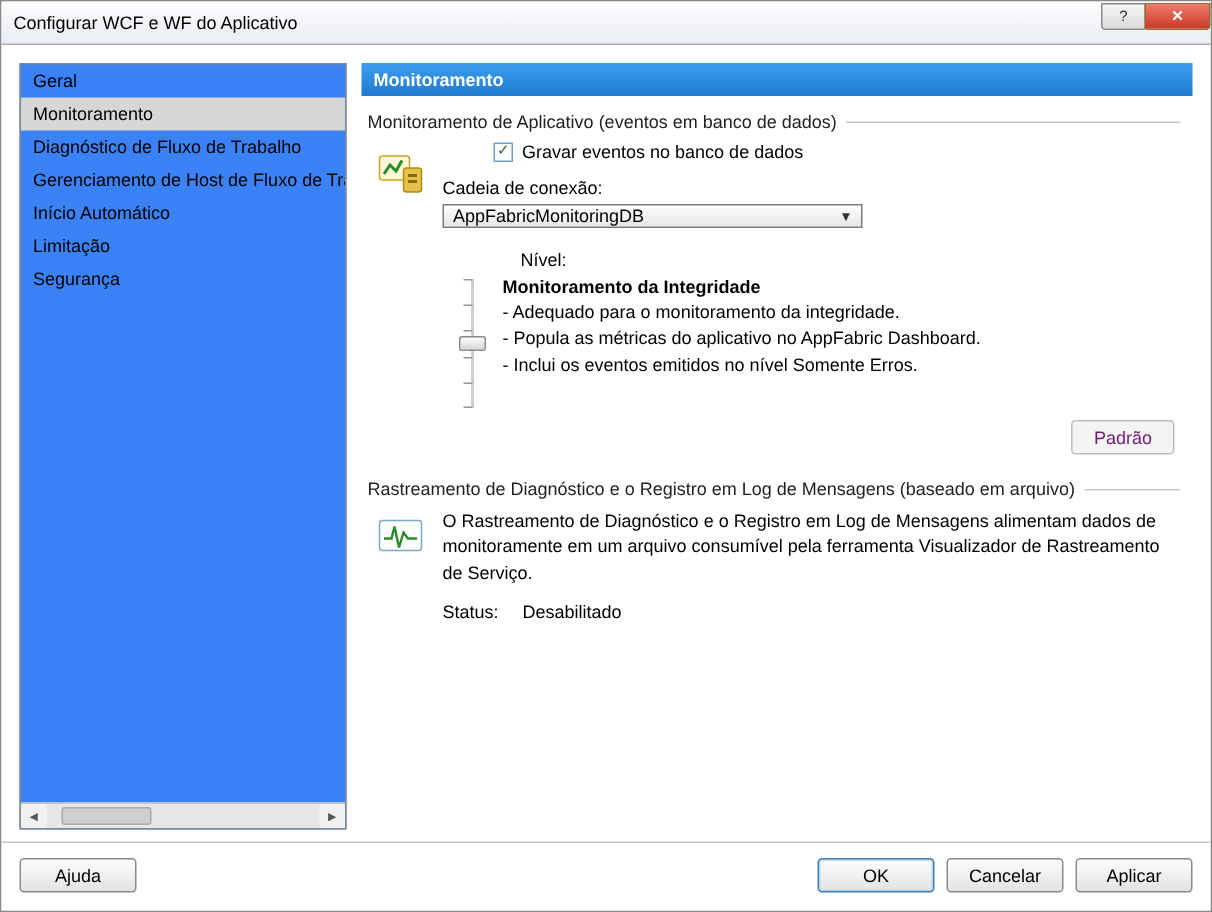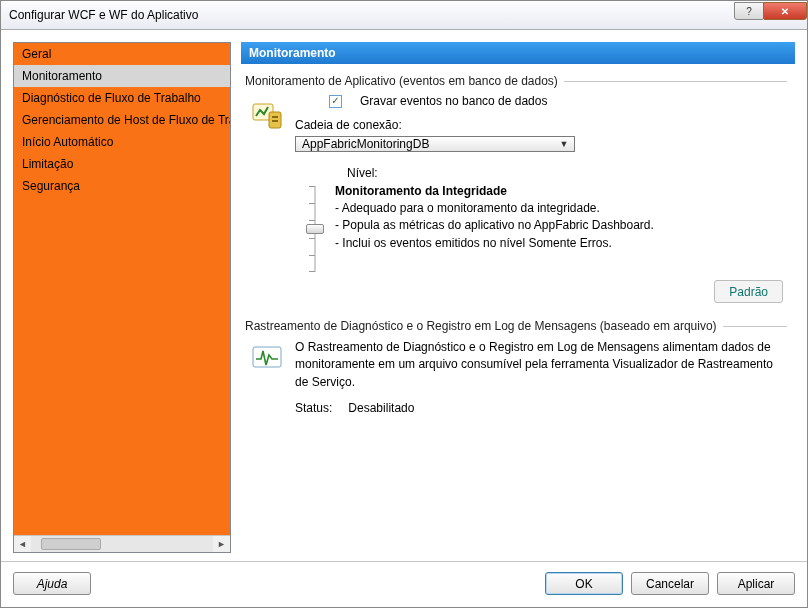--- a/index.html
+++ b/index.html
@@ -6,64 +6,64 @@
     body { margin: 0; padding: 0; background: #fff; font-size: 12px; color: #000; }
     .window { width: 808px; height: 608px; border: 1px solid #888; background: #fff; display: flex; flex-direction: column; }
     .titlebar { height: 29px; background: linear-gradient(to bottom, #fdfdfe, #e9ecf3); border-bottom: 1px solid #aaa; display: flex; align-items: center; padding: 0 0 0 8px; }
     .titlebar-text { flex: 1; font-size: 12px; }
     .win-btns { display: flex; height: 100%; align-items: flex-start; padding-top: 1px; gap: 0; }
     .win-btn { width: 26px; height: 18px; border: 1px solid #888; background: linear-gradient(to bottom, #f6f6f6, #d9d9d9); display: flex; align-items: center; justify-content: center; font-size: 10px; color: #333; margin-left: -1px; border-radius: 0 0 2px 2px; }
     .win-btn.help { width: 30px; border-top-left-radius: 0; border-bottom-left-radius: 3px; }
     .win-btn.close { background: linear-gradient(to bottom, #f07a6a, #c93b28); color: #fff; font-weight: bold; border-color: #963; width: 44px; border-bottom-right-radius: 3px; }
     .body { flex: 1; display: flex; flex-direction: column; background: #fff; }
     .main { flex: 1; display: flex; padding: 12px 12px 8px 12px; gap: 10px; overflow: hidden; }
-    .sidebar { width: 218px; border: 1px solid #828790; background: #f97316; display: flex; flex-direction: column; }
+    .sidebar { width: 218px; border: 1px solid #828790; background: #3b82f6; display: flex; flex-direction: column; }
     .sidebar-list { flex: 1; overflow: hidden; }
     .nav-item { padding: 4px 8px 4px 8px; font-size: 12px; cursor: default; white-space: nowrap; overflow: hidden; text-overflow: clip; }
     .nav-item.selected { background: #d6d6d6; }
     .sbar-h { height: 17px; border-top: 1px solid #c5c5c5; display: flex; align-items: center; background: #f0f0f0; }
     .sbar-h .arrow { width: 17px; text-align: center; color: #555; font-size: 9px; }
     .sbar-h .track { flex: 1; background: #e7e7e7; position: relative; height: 100%; }
     .sbar-h .thumb { position: absolute; left: 10px; width: 60px; top: 2px; bottom: 2px; background: #cfcfcf; border: 1px solid #aaa; border-radius: 2px; }
     .content { flex: 1; display: flex; flex-direction: column; min-width: 0; }
     .header { background: linear-gradient(to bottom, #3c9ff0, #1e7ad0); color: #fff; font-weight: bold; font-size: 12px; padding: 4px 8px; }
     .panel { flex: 1; padding: 10px 8px 0 4px; overflow: hidden; }
     .group { margin-bottom: 16px; }
     .g-title { display: flex; align-items: center; color: #222; margin-bottom: 6px; }
     .g-title .line { flex: 1; height: 1px; background: #c5c5c5; margin-left: 6px; }
     .g-body { display: flex; }
     .g-icon { width: 50px; padding: 4px 0 0 6px; }
     .g-content { flex: 1; }
-    .chk-row { display: flex; align-items: center; gap: 18px; margin-bottom: 10px; padding-left: 34px; }
+    .chk-row { display: flex; align-items: center; gap: 6px; margin-bottom: 10px; padding-left: 34px; }
     .chk { width: 13px; height: 13px; border: 1px solid #6f9fcf; background: #fff; display: flex; align-items: center; justify-content: center; }
     .chk.checked::after { content: "✓"; font-size: 10px; color: #2a6b2a; line-height: 1; }
     .label { font-size: 12px; }
     .field-label { margin-bottom: 4px; }
     .combo { width: 280px; height: 16px; border: 1px solid #7a7a7a; background: linear-gradient(to bottom, #fefefe, #e6e6e6); display: flex; align-items: center; padding: 0 2px 0 6px; font-size: 12px; }
     .combo span { flex: 1; }
     .combo .dd { width: 16px; text-align: center; color: #333; font-size: 9px; }
     .level-block { display: flex; margin-top: 14px; }
     .slider-col { width: 40px; display: flex; flex-direction: column; align-items: center; padding-top: 20px; }
     .slider { width: 18px; height: 86px; position: relative; }
     .slider .track { position: absolute; left: 8px; top: 0; bottom: 0; width: 2px; background: #cfcfcf; }
     .slider .tick { position: absolute; left: 3px; width: 6px; height: 1px; background: #999; }
     .slider .knob { position: absolute; left: 0; width: 18px; height: 10px; background: linear-gradient(to bottom, #fdfdfd, #d6d6d6); border: 1px solid #8a8a8a; border-radius: 2px; top: 44%; }
     .level-text { flex: 1; }
     .level-title { font-weight: bold; margin-bottom: 2px; }
     .level-bullets { font-size: 12px; line-height: 1.45; }
     .btn { height: 23px; padding: 0 14px; border: 1px solid #8a8a8a; background: linear-gradient(to bottom, #fdfdfd, #e3e3e3); border-radius: 3px; font-size: 12px; display: inline-flex; align-items: center; justify-content: center; cursor: default; }
-    .btn.disabled { color: #0f766e; border-color: #bdbdbd; background: #f4f4f4; }
+    .btn.disabled { color: #701a75; border-color: #bdbdbd; background: #f4f4f4; }
     .btn-row-right { display: flex; justify-content: flex-end; margin-top: 8px; padding-right: 4px; }
     .btn.primary { border-color: #3c7fb1; box-shadow: 0 0 0 1px #b6d6f0 inset; }
     .diag-text { font-size: 12px; line-height: 1.45; }
     .status-row { margin-top: 10px; display: flex; gap: 16px; }
     .footer { border-top: 1px solid #c5c5c5; padding: 10px 12px 12px 12px; display: flex; align-items: center; }
     .footer .spacer { flex: 1; }
     .footer .btn { min-width: 78px; margin-left: 8px; }
-    .footer .btn.help-btn { min-width: 78px; margin-left: 0; font-style: italic; }
+    .footer .btn.help-btn { min-width: 78px; margin-left: 0; }
   </style>
 </head>
 <body>
 
 <div class="window">
   <div class="titlebar">
     <span class="titlebar-text">Configurar WCF e WF do Aplicativo</span>
     <div class="win-btns">
       <div class="win-btn help">?</div>
       <div class="win-btn close">✕</div>

